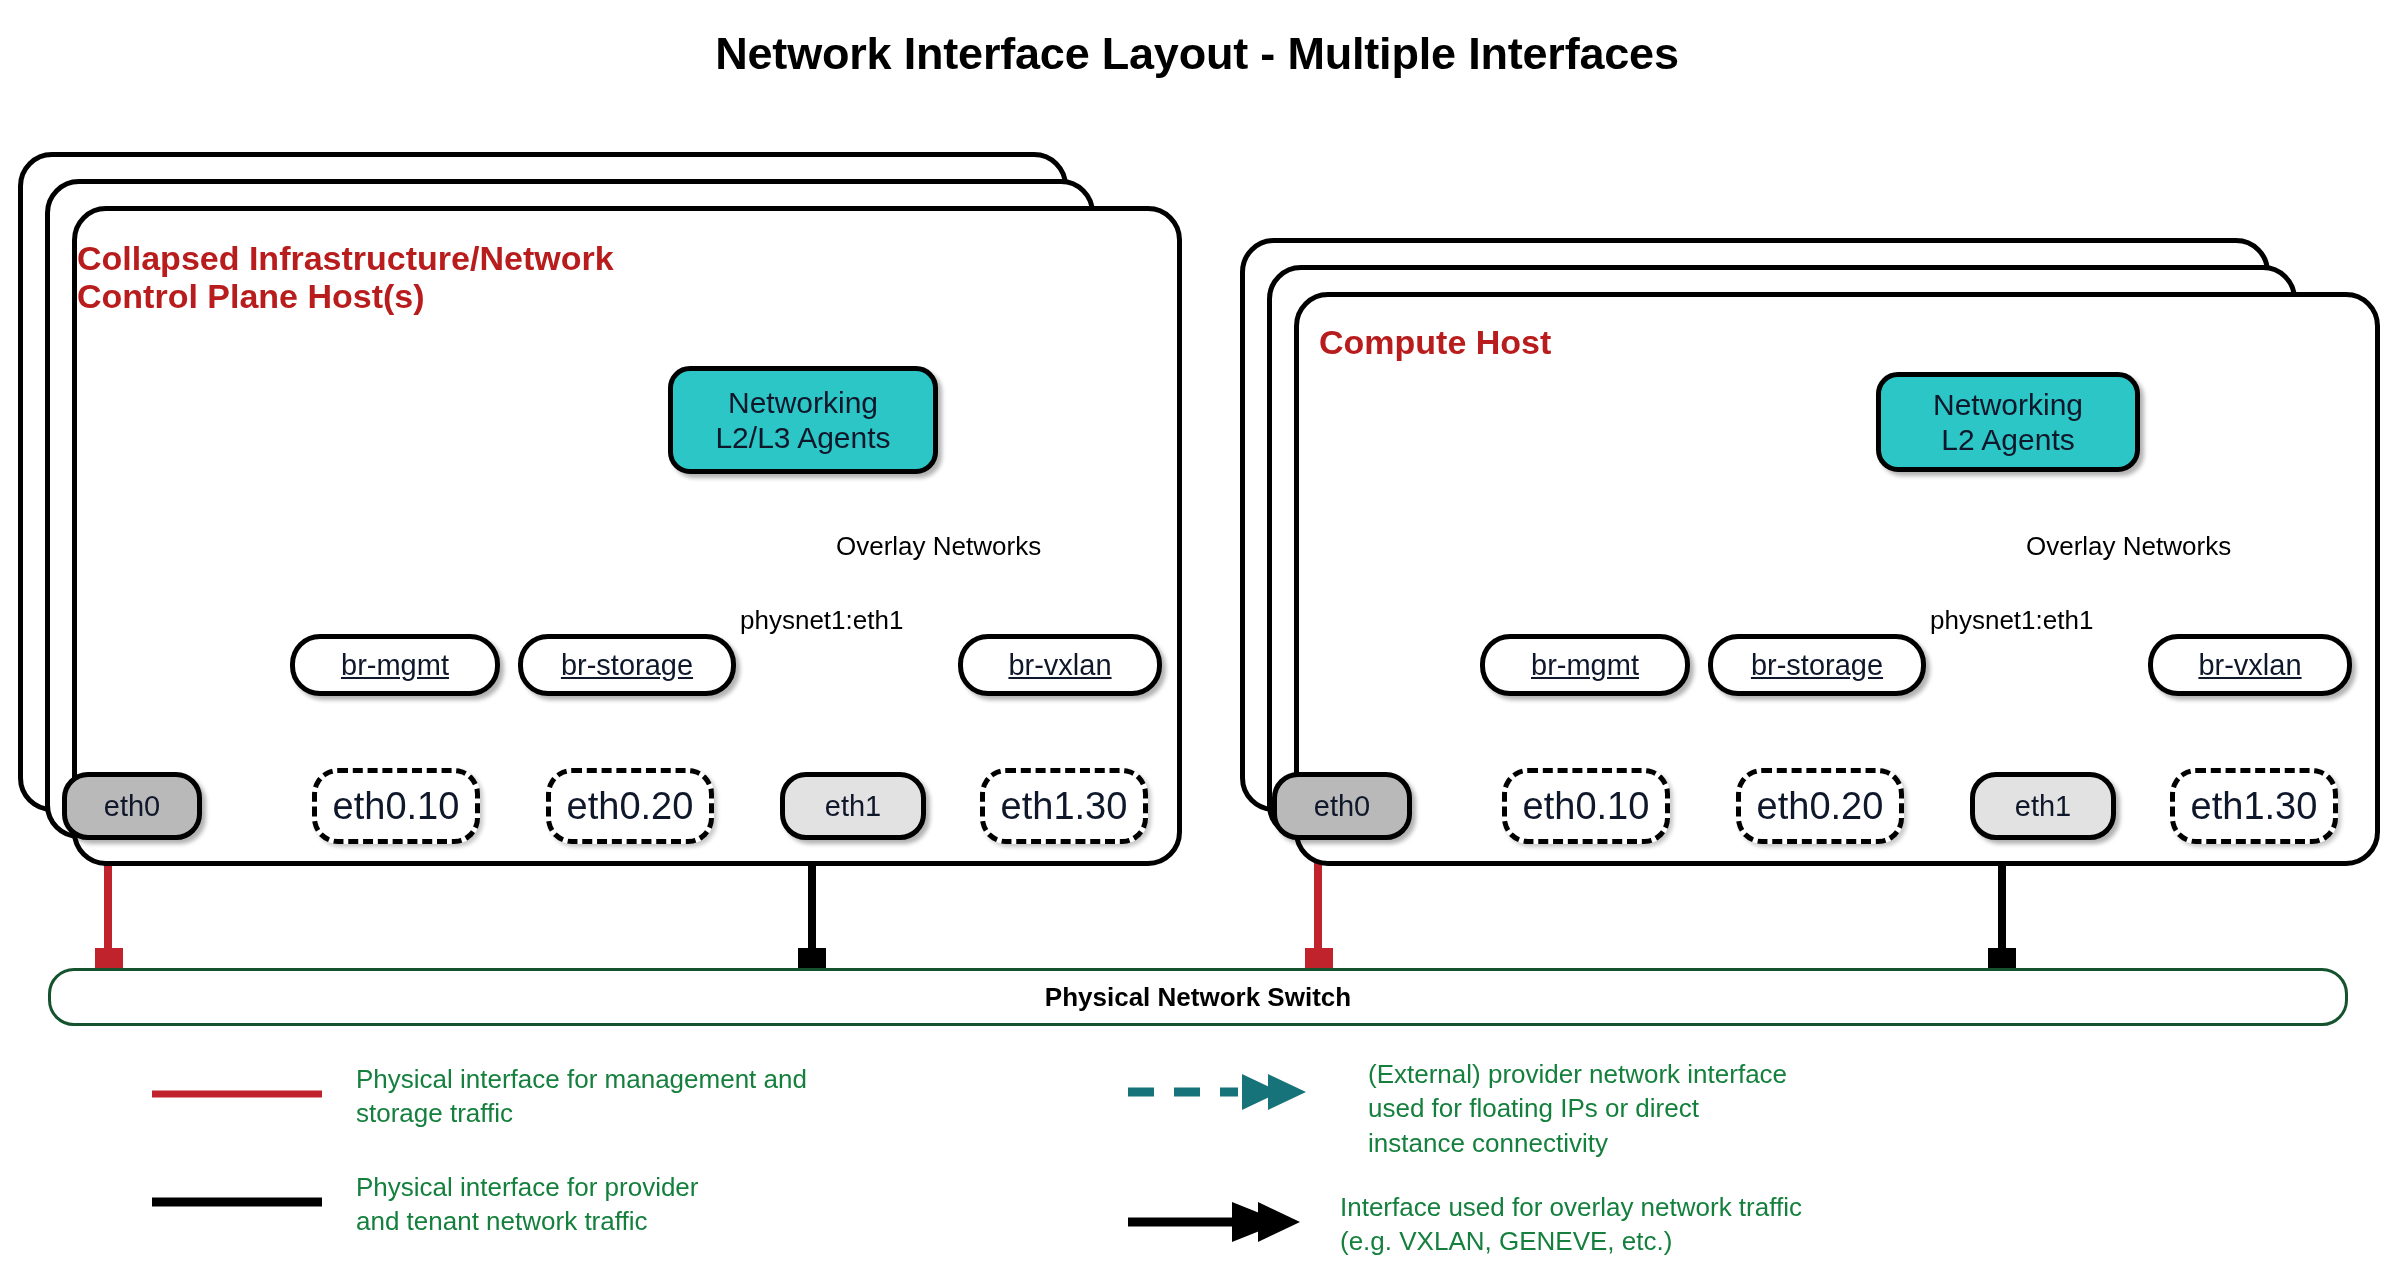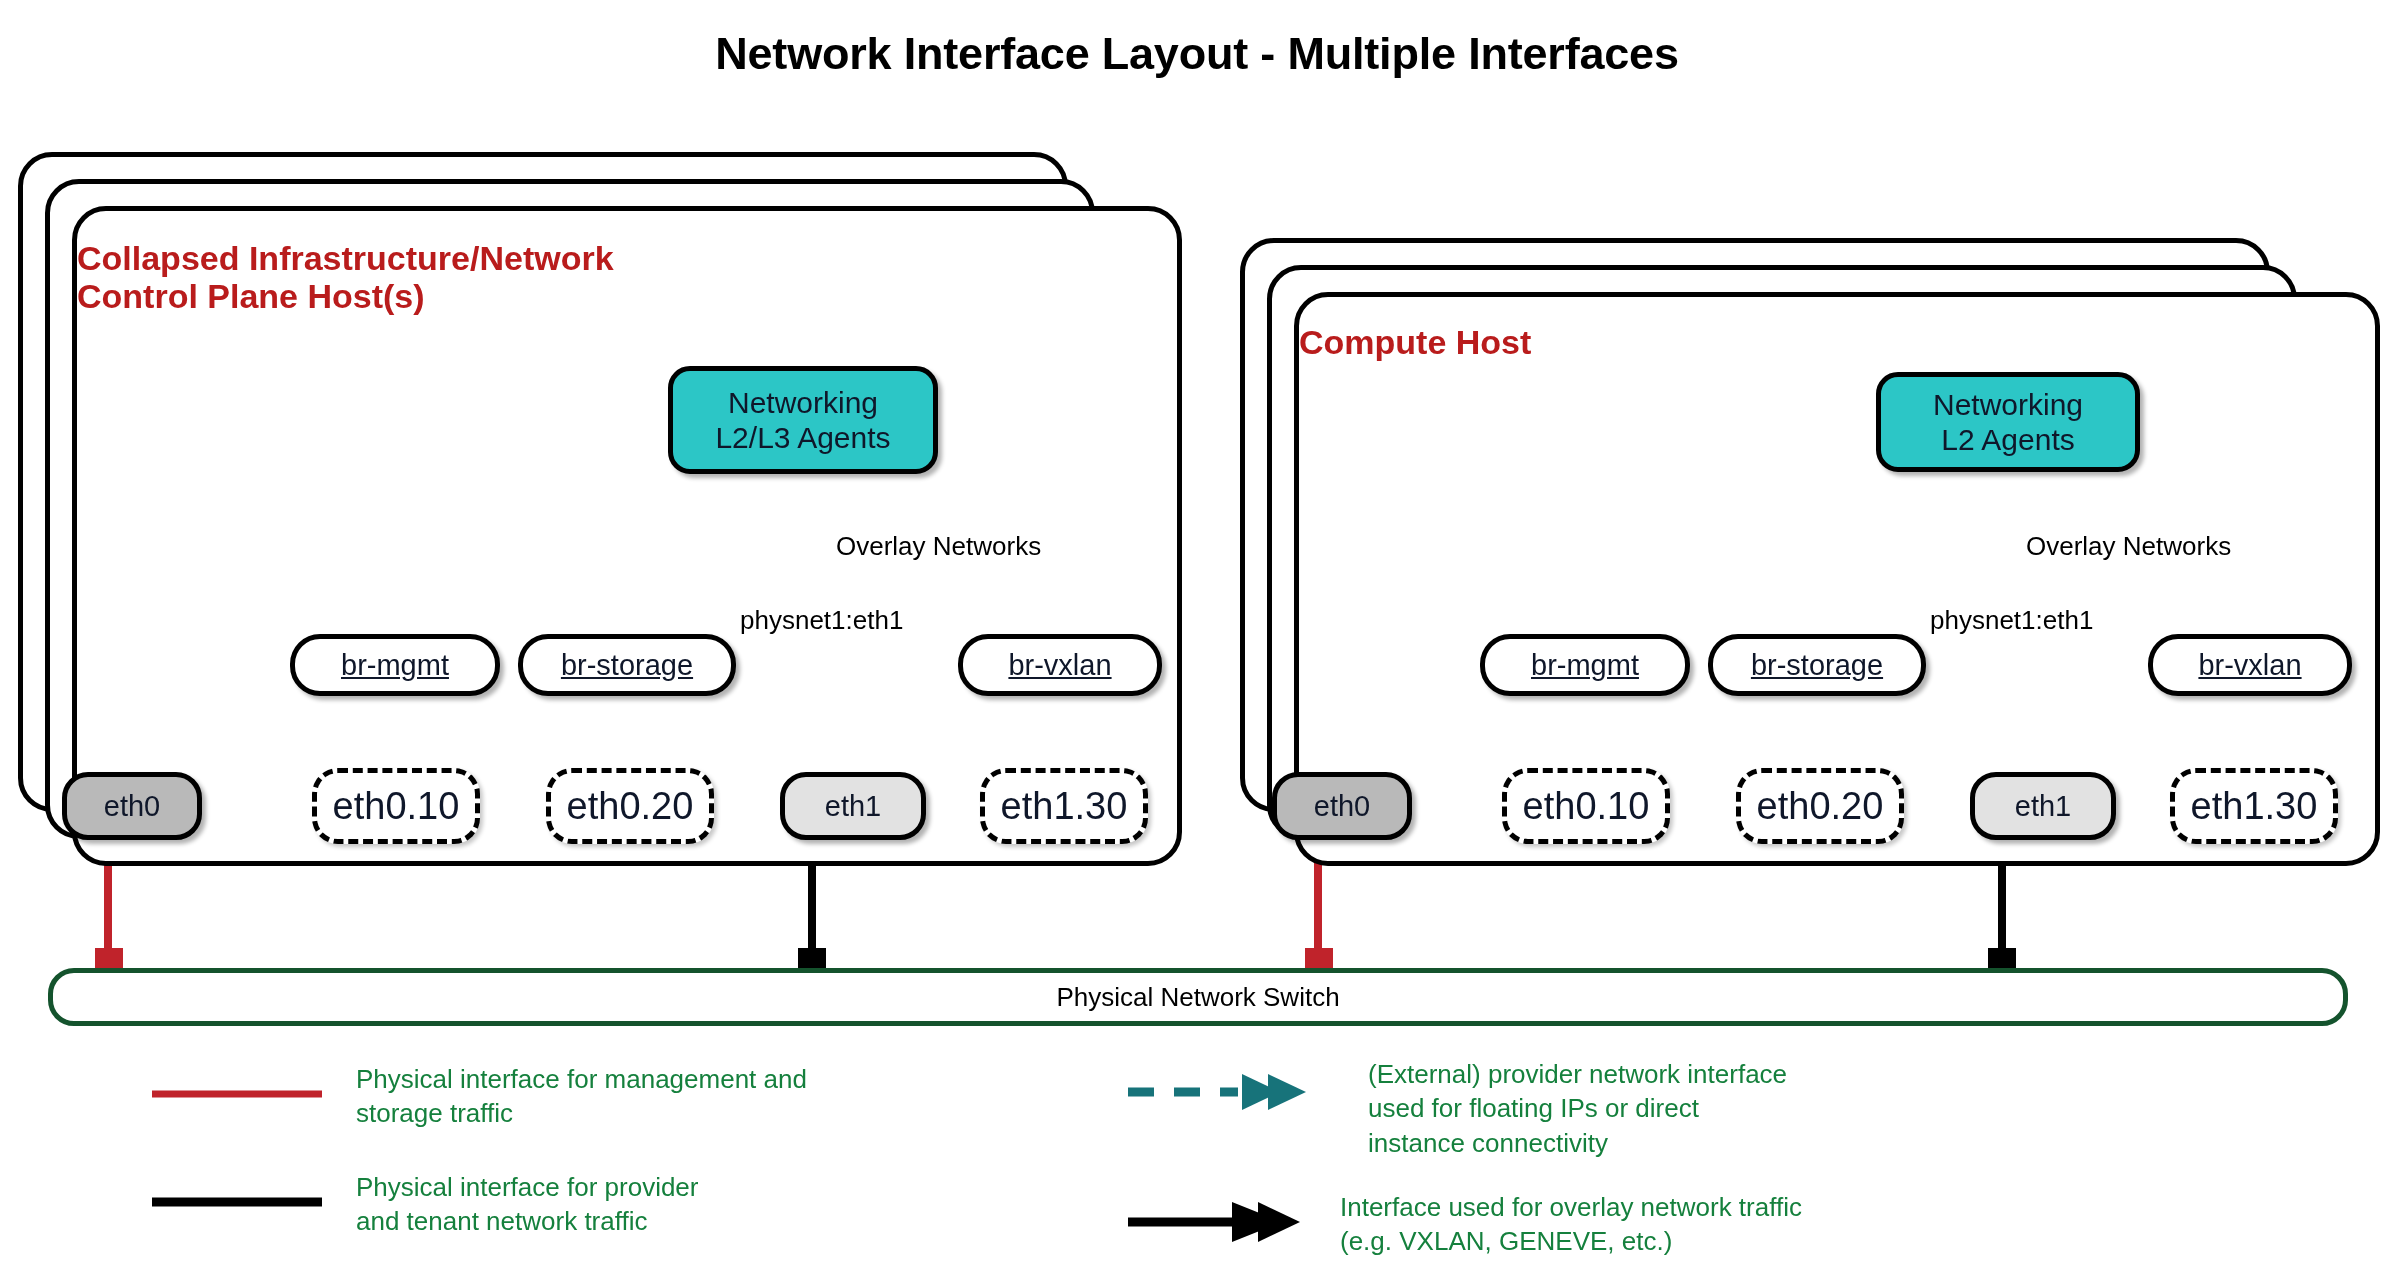--- a/index.html
+++ b/index.html
@@ -91,29 +91,29 @@
   }
   .node-vlan {
     border: 5px dashed #000;
     border-radius: 26px;
     font-size: 38px;
     box-shadow: 3px 3px 4px rgba(0,0,0,0.22);
   }
   
   .switch-bar {
     position: absolute;
-    border: 5px solid #14532d;
+    border: 3px solid #14532d;
     border-radius: 26px;
     background: #fff;
     box-sizing: border-box;
     display: flex;
     align-items: center;
     justify-content: center;
     font-size: 26px;
-    font-weight: normal;
+    font-weight: bold;
   }
   .edge-label {
     position: absolute;
     font-size: 26px;
     color: #000;
     white-space: nowrap;
   }
   
   .legend-text {
     position: absolute;
@@ -248,21 +248,21 @@
   <div class="node node-iface" style="left:62px; top:772px; width:140px; height:68px; background:#B9B9B9;">eth0</div>
   <div class="node node-vlan" style="left:312px; top:768px; width:168px; height:76px;">eth0.10</div>
   <div class="node node-vlan" style="left:546px; top:768px; width:168px; height:76px;">eth0.20</div>
   <div class="node node-iface" style="left:780px; top:772px; width:146px; height:68px; background:#E2E2E2;">eth1</div>
   <div class="node node-vlan" style="left:980px; top:768px; width:168px; height:76px;">eth1.30</div>
 
   <div class="host-stack" style="left:1240px; top:238px; width:1140px; height:634px;">
     <div class="stack-shadow" style="left:0px; top:0px; width:1030px; height:574px;"></div>
     <div class="stack-shadow" style="left:27px; top:27px; width:1030px; height:574px;"></div>
     <div class="host-card" style="left:54px; top:54px; width:1086px; height:574px;">
-      <div class="host-title" style="top:26px; white-space:pre-line;">Compute Host</div>
+      <div class="host-title" style="top:26px; white-space:pre-line;padding-left:20px;">Compute Host</div>
     </div>
   </div>
 
   <div class="node node-agent" style="left:1876px; top:372px; width:264px; height:100px; background:#2CC6C6; white-space:pre-line;">Networking
 L2 Agents</div>
 
   <div class="edge-label" style="left:2026px; top:531px;">Overlay Networks</div>
   <div class="edge-label" style="left:1930px; top:605px;">physnet1:eth1</div>
 
   <div class="node node-bridge" style="left:1480px; top:634px; width:210px; height:62px;">br-mgmt</div>

